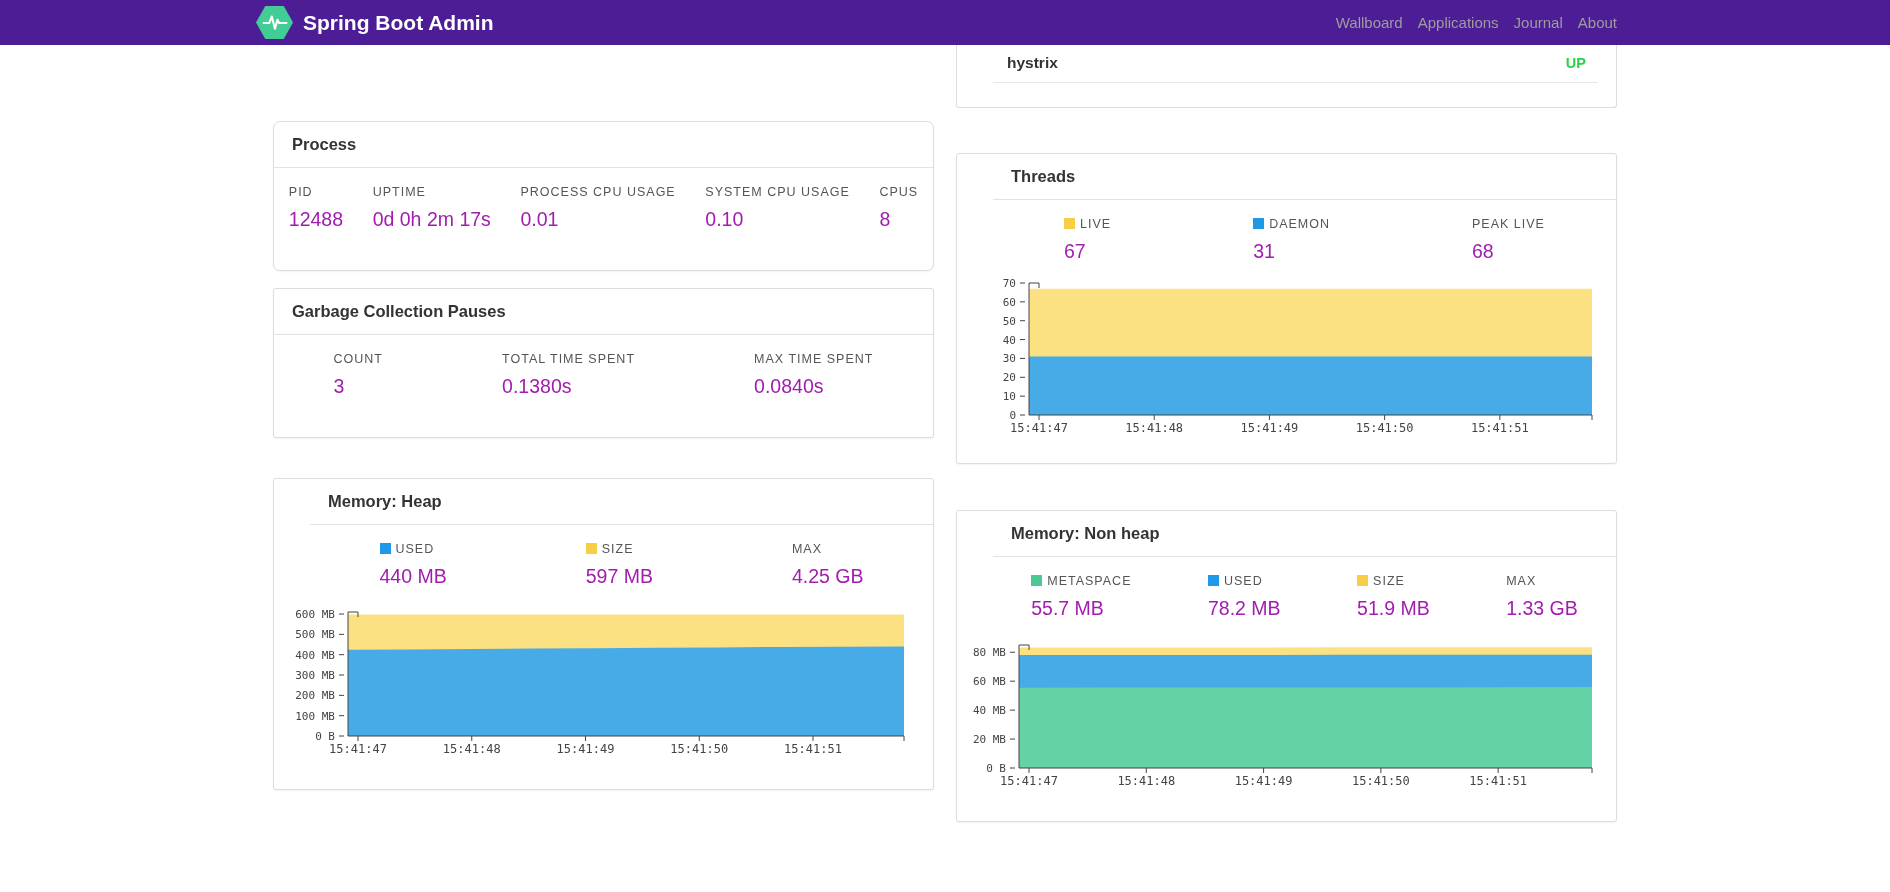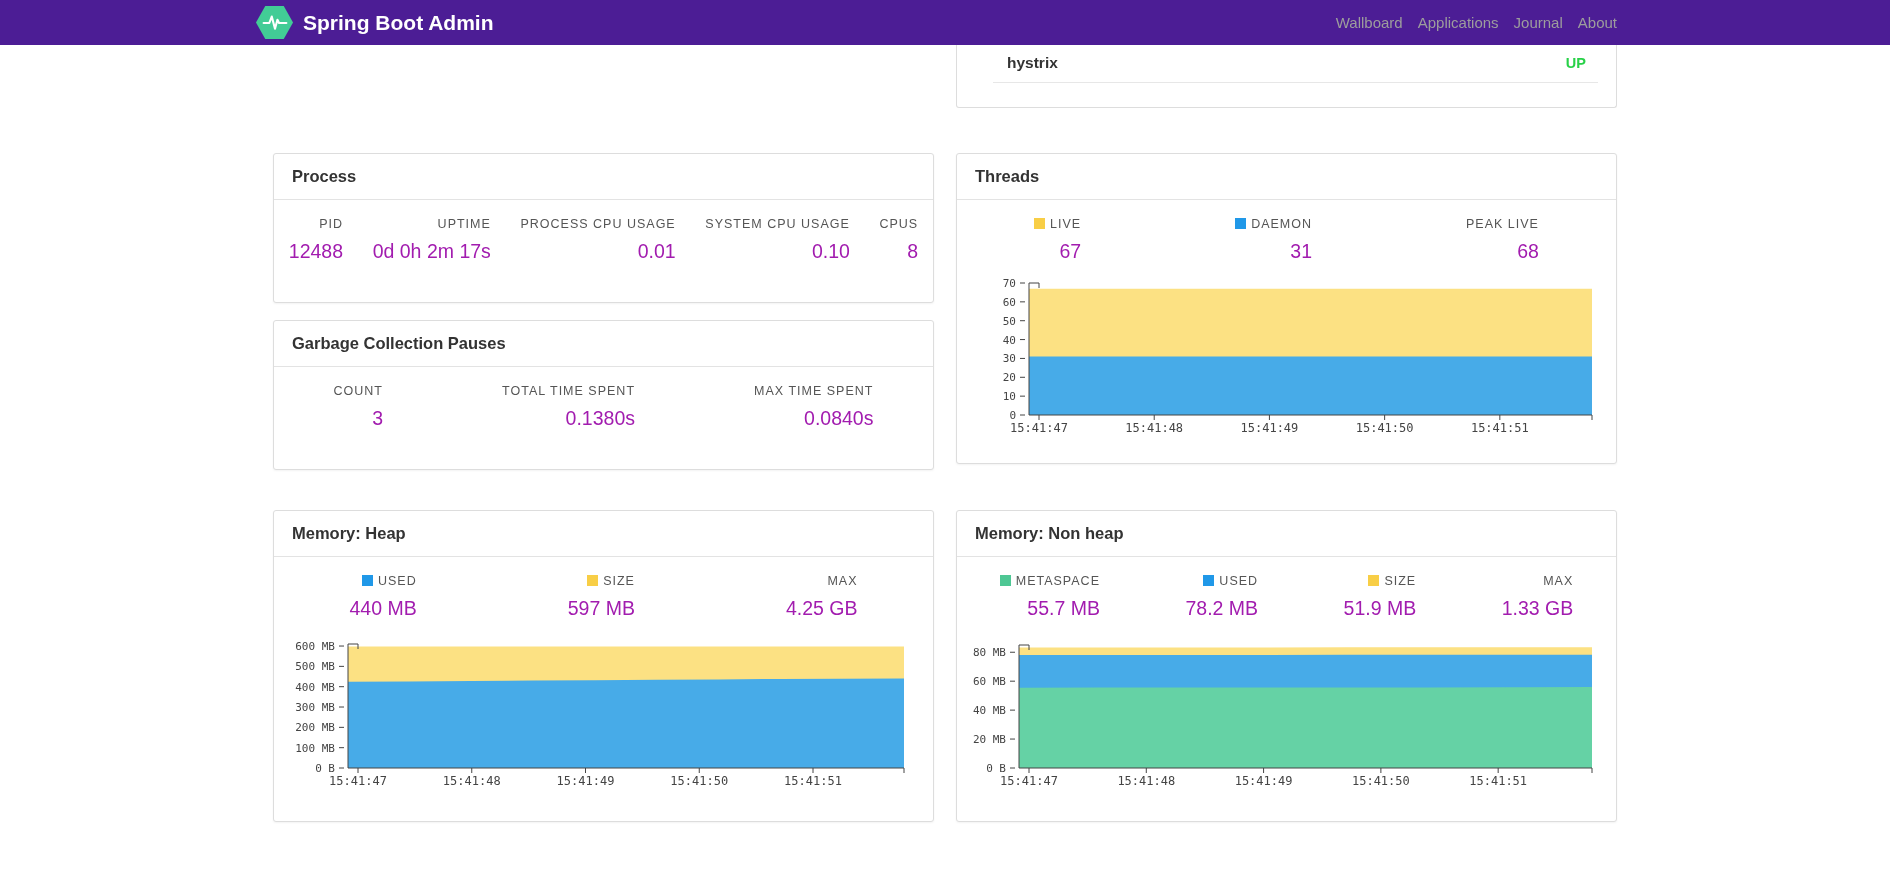--- a/index.html
+++ b/index.html
@@ -23,31 +23,31 @@
   .nav-links { margin-left:auto; display:flex; gap:15px; }
   .nav-link { color:#9d9d9d; font-size:15px; text-decoration:none; cursor:pointer; }
   
   main.container { display:flex; gap:22px; }
   .col { width:661px; flex:none; }
   .card { background:#fff; border:1px solid #ddd; border-radius:3px;
           box-shadow:0 1px 2px rgba(0,0,0,.05); }
   .card-header { padding:13px 18px; border-bottom:1px solid #e3e3e3;
                  font-size:16.5px; font-weight:bold; color:#333; }
   .stats { display:flex; justify-content:space-around; padding-top:17px; }
-  .stat { text-align:right; }
+  .stat { text-align:left; }
   .stat-label { font-size:12.5px; color:#555; letter-spacing:1px; white-space:nowrap; }
   .stat-value { font-size:19.5px; color:#a21caf; margin-top:9px; }
   .swatch { display:inline-block; width:11px; height:11px; margin-right:5px; vertical-align:-1px; }
   
-  .card.process  { height:150px; margin-top:108px; }
+  .card.process  { height:150px; margin-top:76px;border-radius:7px; }
   .card.gc       { height:150px; margin-top:17px; }
   .card.heap     { height:312px; margin-top:40px; }
   .card.threads  { height:311px; margin-top:45px; }
   .card.nonheap  { height:312px; margin-top:46px; }
-  .chart-card { position:relative; }
+  .chart-card { position:relative;padding-left:36px; }
   .chart { position:absolute; inset:0; pointer-events:none; }
   
   .health-card { height:63px; border-top:none; border-radius:0 0 3px 3px;
                  box-shadow:none; overflow:hidden; }
   .health-row { display:flex; justify-content:space-between; align-items:center;
                 padding:9px 30px 10px 50px; cursor:pointer;
                 font-size:15.5px; font-weight:bold; color:#333; }
   .status { font-size:14.5px; font-weight:bold; }
   .health-divider { border-top:1px solid #e7e7e7; margin:0 18px 0 36px; }
 </style>

